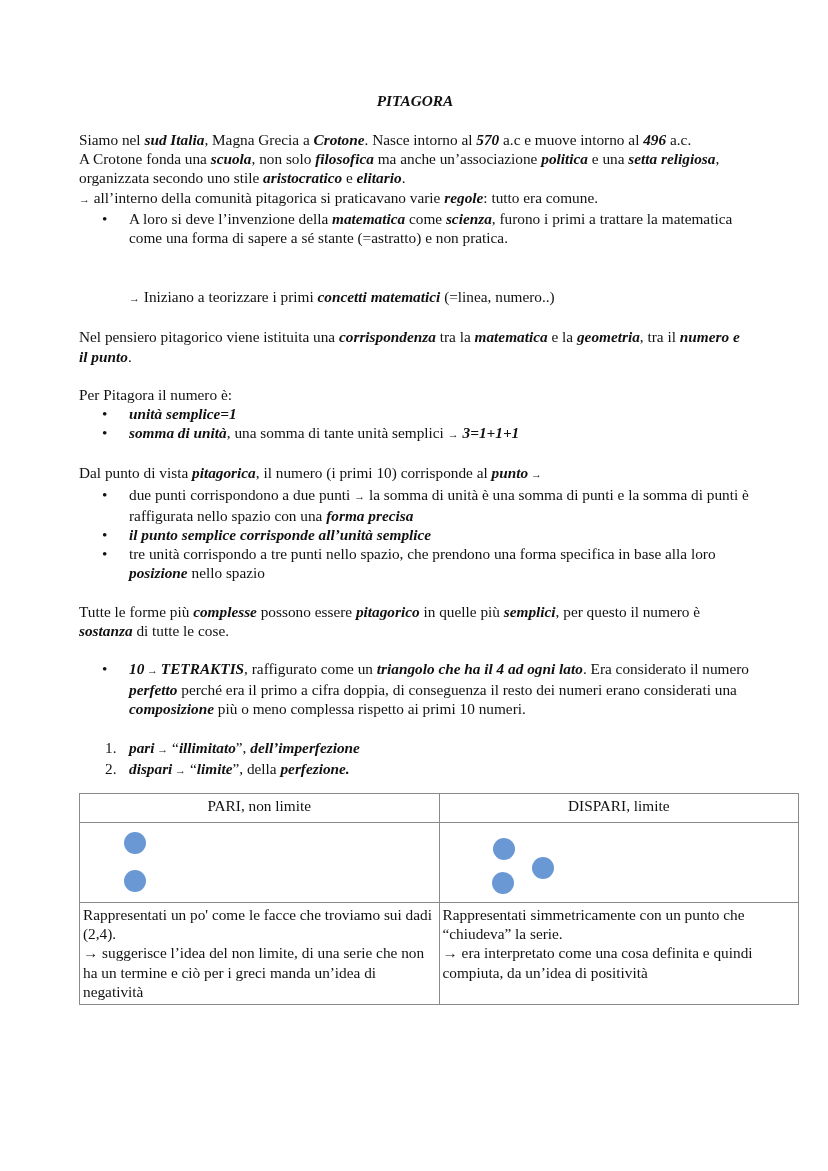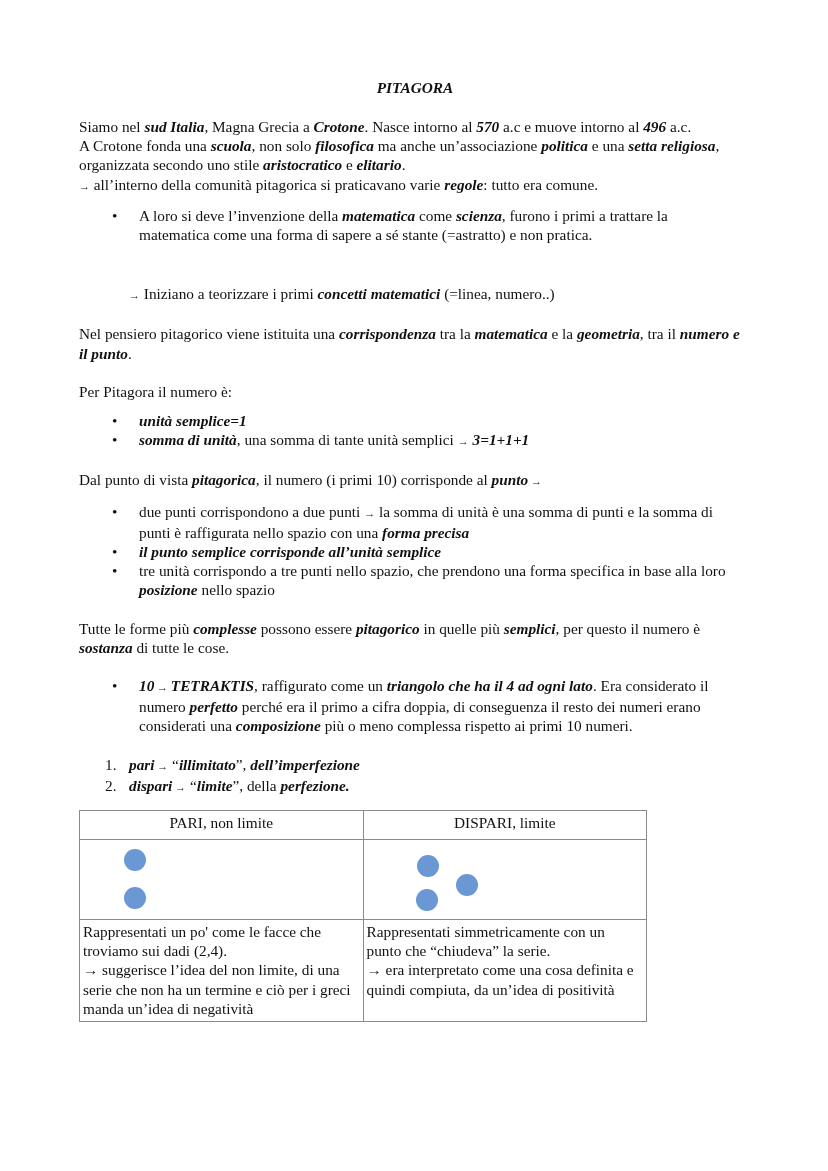--- a/index.html
+++ b/index.html
@@ -1,34 +1,34 @@
 <!DOCTYPE html>
 <html><head>
   <meta charset="utf-8">
   <style>
     html, body { margin: 0; padding: 0; background: #ffffff; }
     body {
       width: 828px; height: 1171px; position: relative; overflow: hidden;
       font-family: "Liberation Serif", "DejaVu Serif", serif;
       font-size: 15.3px; line-height: 19.2px; color: #111;
     }
-    .page { position: absolute; left: 79px; top: 78px; width: 672px; }
+    .page { position: absolute; left: 79px; top: 91px; width: 672px; }
     .title { text-align: center; font-weight: bold; font-style: italic; margin: 0 0 20px 0; height: 19px; }
     p { margin: 0; }
     .block { margin-bottom: 19px; }
     b.i, .bi { font-weight: bold; font-style: italic; }
-    ul { margin: 10px; padding: 0; list-style: none; }
+    ul { margin: 0; padding: 0; list-style: none; }
     ul li { position: relative; padding-left: 50px; }
     ul li::before { content: "\2022"; position: absolute; left: 23px; top: 0; }
     ol { margin: 0; padding: 0; list-style: none; }
     ol li { position: relative; padding-left: 50px; }
     .num { position: absolute; left: 26px; }
     .subarrow { padding-left: 50px; margin-top: 40px; }
     .arrow { font-size: 11px; }
-    table { border-collapse: collapse; width: 568px; margin-top: 13px; }
+    table { border-collapse: collapse; width: 720px; margin-top: 13px; }
     td, th { border: 1px solid #8a8a8a; vertical-align: top; font-weight: normal; }
     th { text-align: center; height: 26px; padding: 2px 3px 0 3px; }
     td.txt { padding: 2px 3px 3px 3px; width: 50%; }
     td.dots { height: 79px; position: relative; padding: 0; }
     .dot { position: absolute; width: 22px; height: 22px; border-radius: 50%; background: #6a98d4; }
   </style>
 </head>
 <body>
 
 <div class="page">

